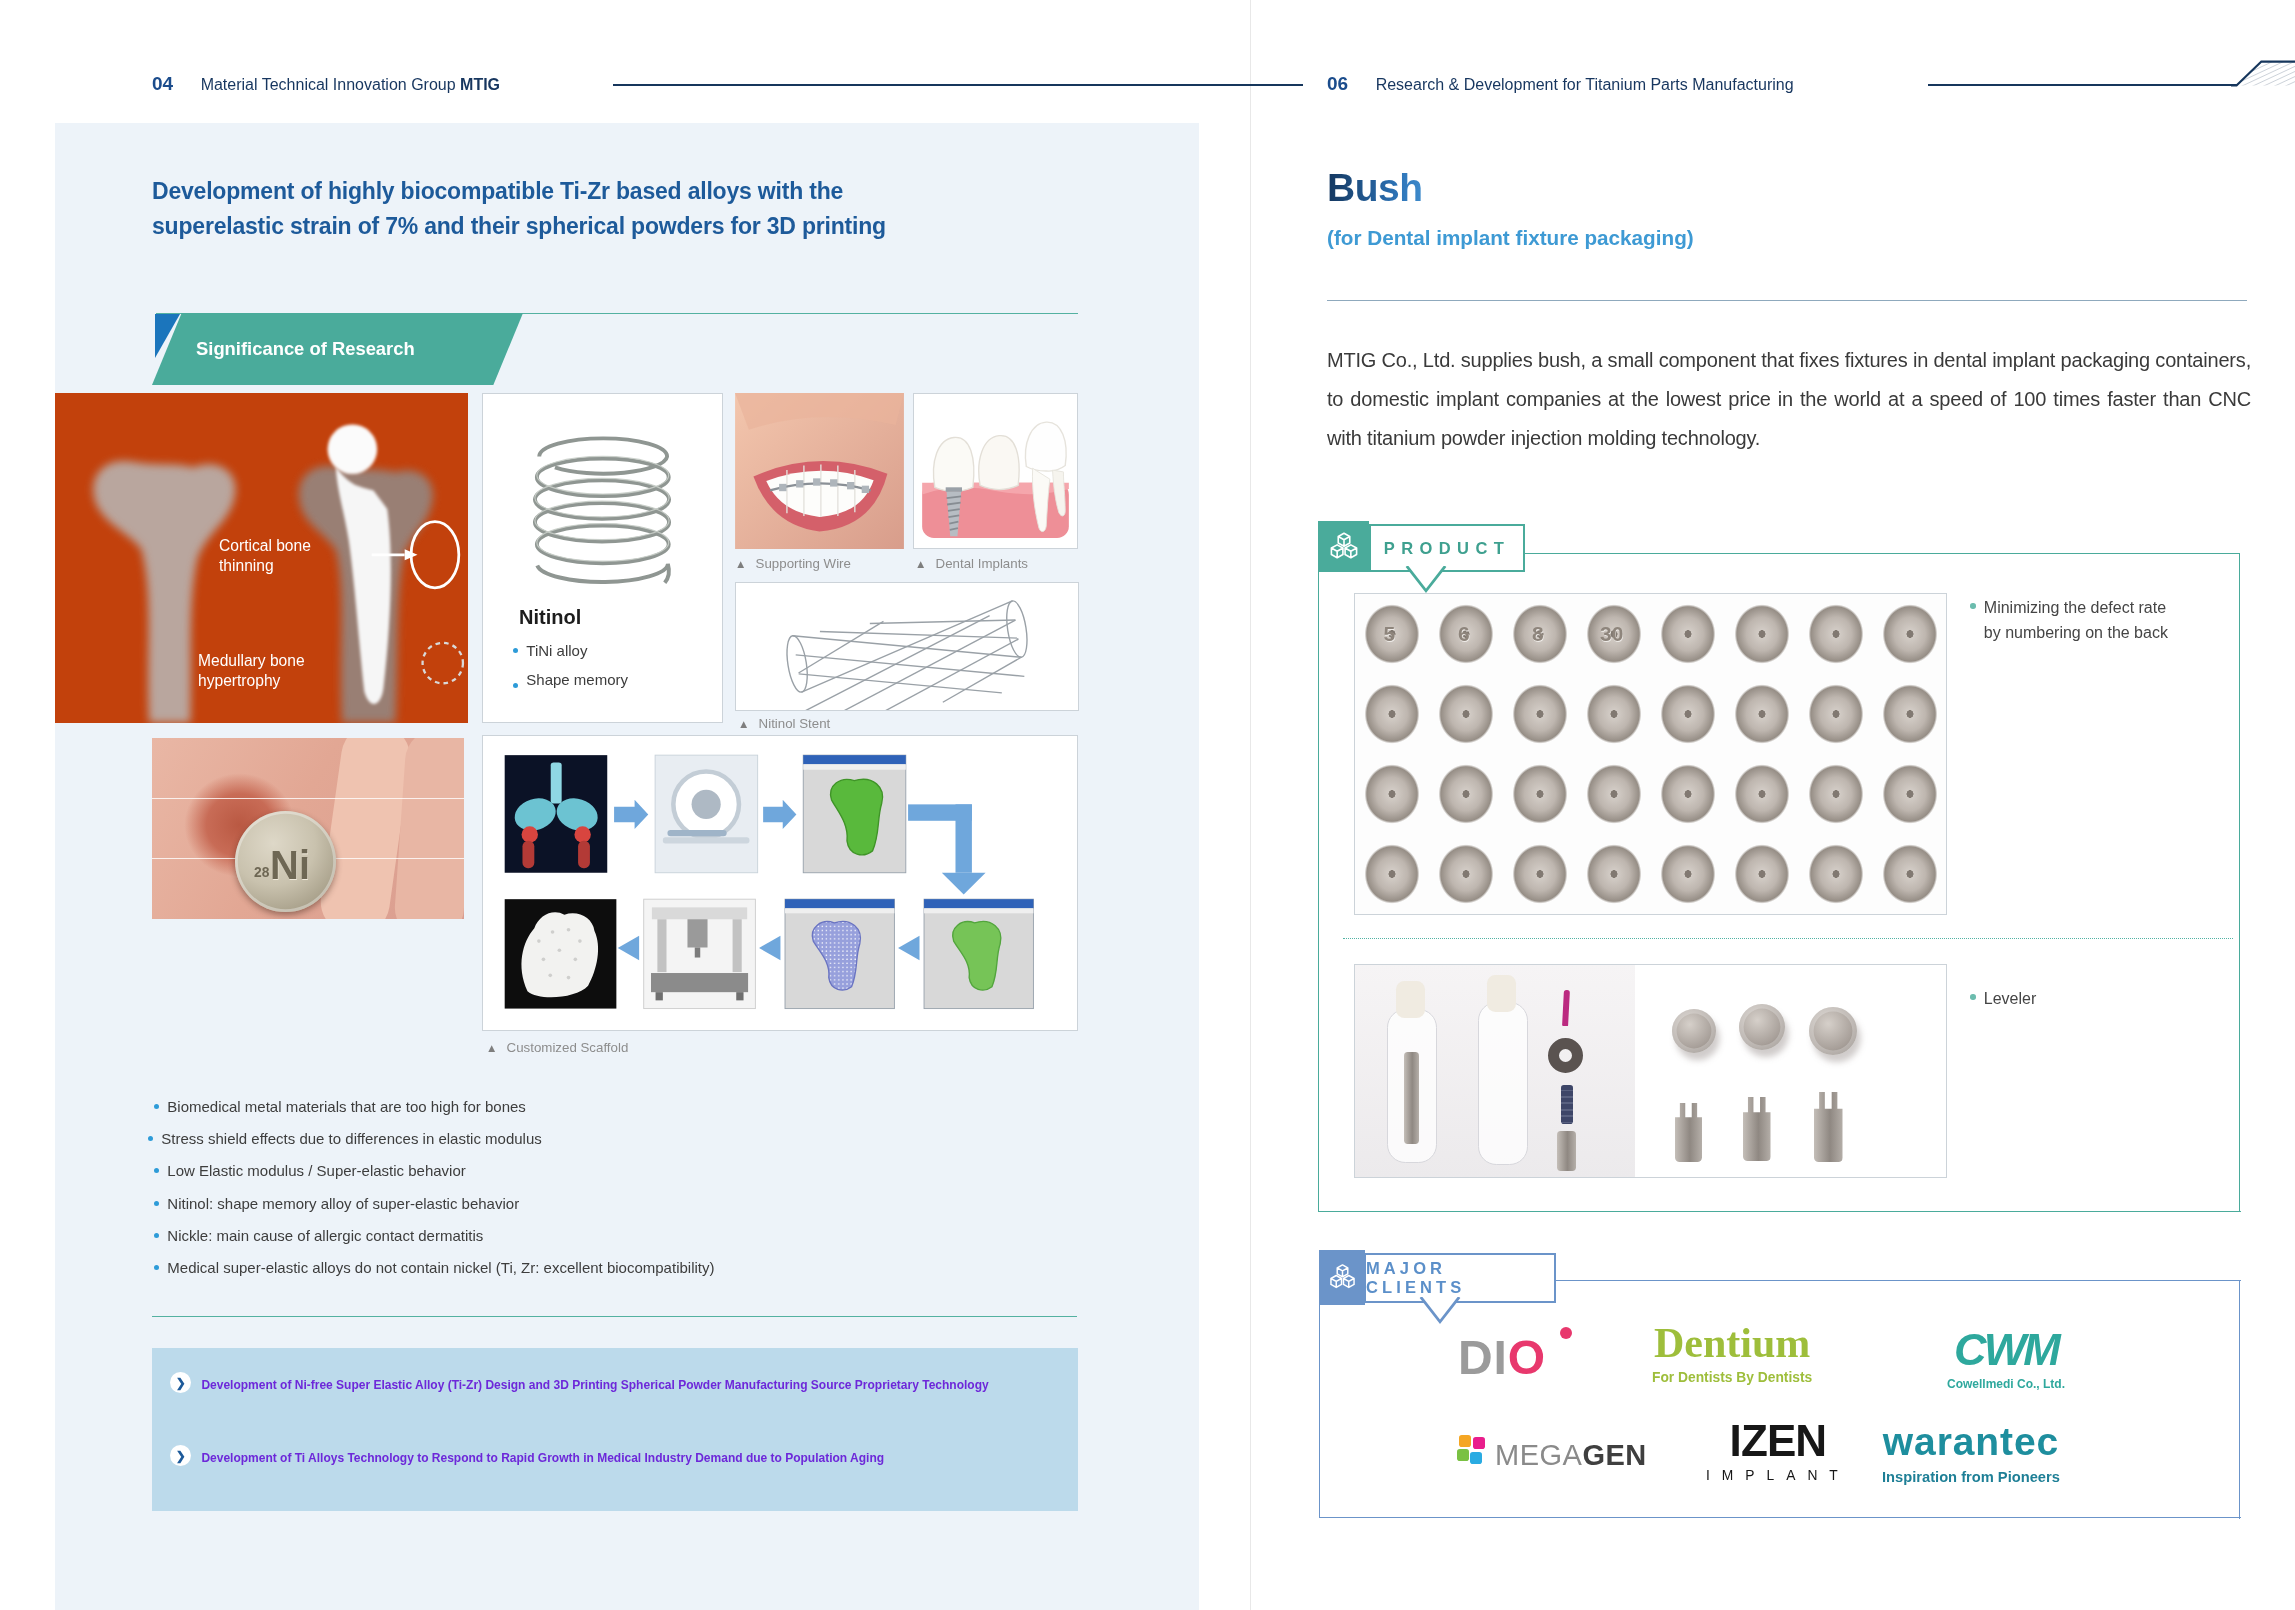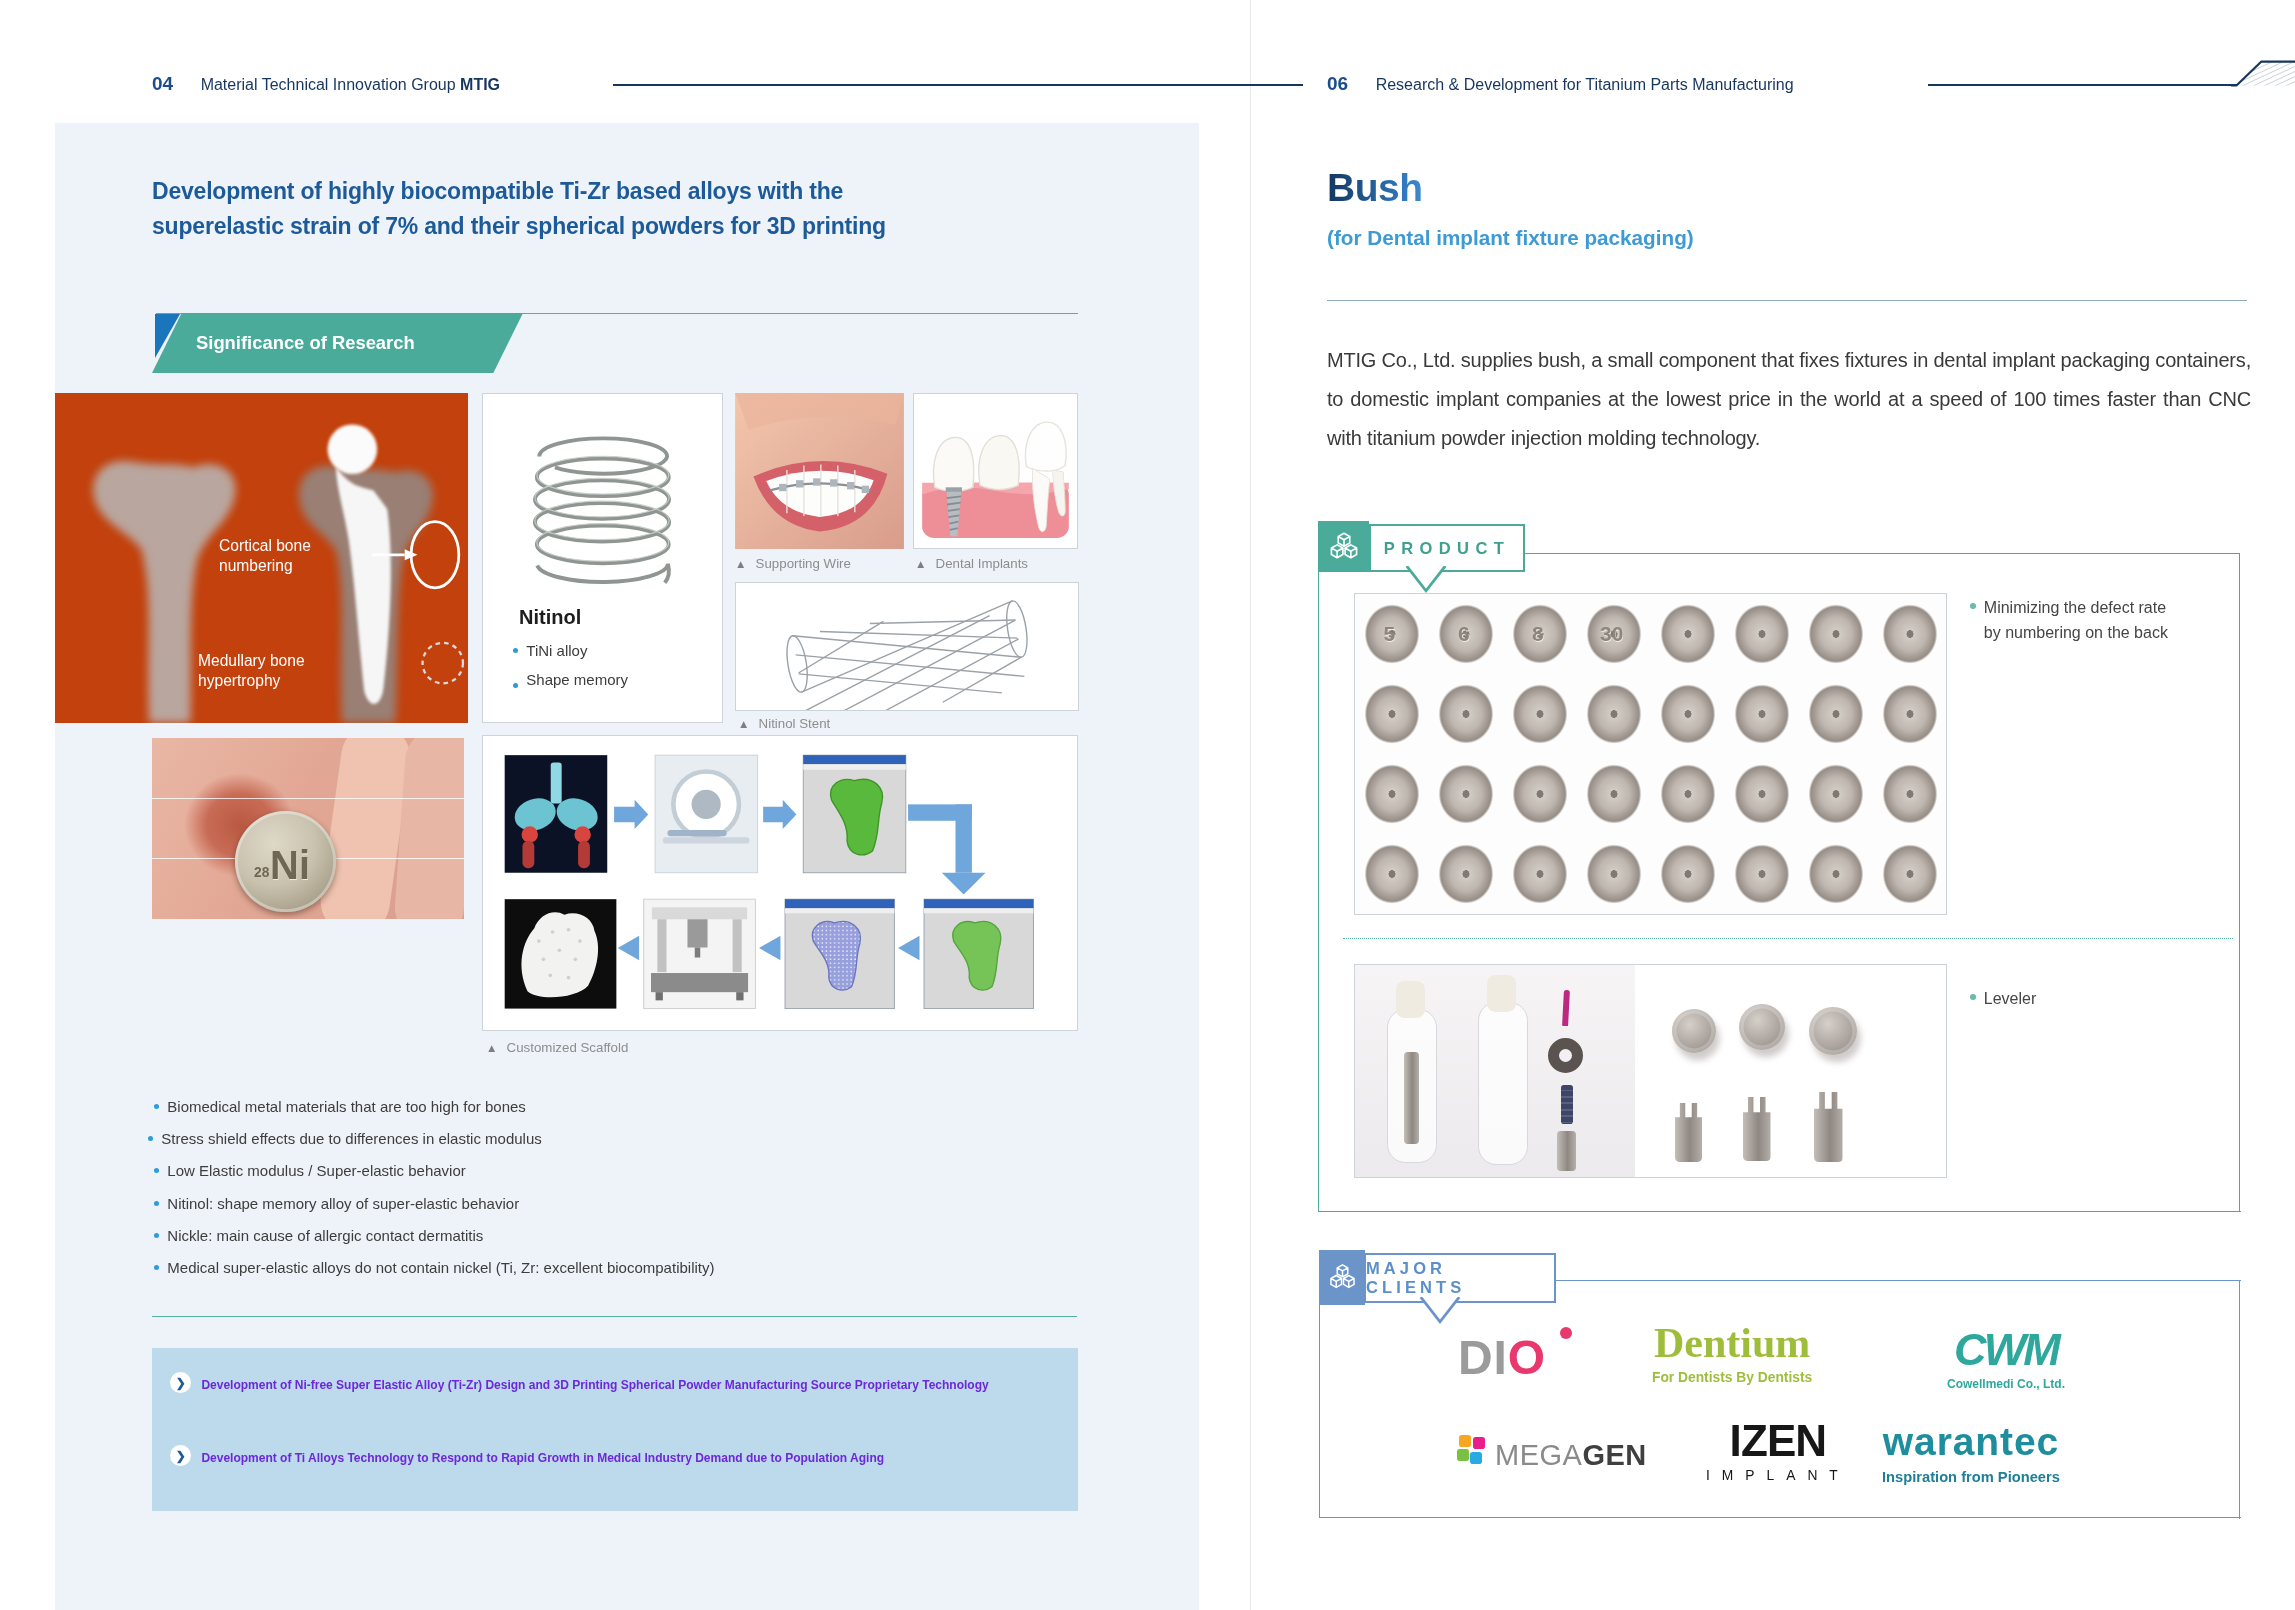--- a/index.html
+++ b/index.html
@@ -134,21 +134,21 @@
     <polyline points="0,66 12,66 66,14 230,14" fill="none" stroke="#16365c" stroke-width="5"></polyline>
   </svg>
 
   <div class="abs l-title" style="left:152px;top:174px;width:955px;">
     <div>Development of highly biocompatible Ti-Zr based alloys with the</div>
     <div>superelastic strain of 7% and their spherical powders for 3D printing</div>
   </div>
 
   <div class="abs teal-line" style="left:156px;top:313px;width:922px;"></div>
   <div class="abs badge-tri" style="left:155px;top:314px;"></div>
-  <div class="abs badge" style="left:152px;top:313px;width:327px;height:60px;">
+  <div class="abs badge" style="left:152px;top:313px;width:327px;height:72px;">
     <span>Significance of Research</span>
   </div>
 
   <div class="abs" style="left:55px;top:393px;width:413px;height:330px;background:#c2410c;overflow:hidden;">
     <svg width="413" height="330" viewBox="0 0 900 718">
       <defs>
         <filter id="b1">
             <feGaussianBlur stdDeviation="9"></feGaussianBlur>
           </filter>
         <filter id="b2">
@@ -159,21 +159,21 @@
       <path d="M625,718 C618,560 634,430 612,342 C586,302 540,287 532,232 C526,182 560,152 612,160 C662,168 702,162 742,172 C792,157 832,187 822,237 C812,292 772,307 757,367 C742,462 748,572 742,718 Z" fill="#8f8f8f" opacity="0.8" filter="url(#b1)"></path>
       <circle cx="648" cy="122" r="54" fill="#fbfbfb" filter="url(#b2)"></circle>
       <path d="M612,160 C646,206 664,202 694,212 L724,252 C738,352 732,500 716,640 C712,682 686,692 674,650 C660,520 654,420 640,320 C630,258 614,208 612,160 Z" fill="#f6f6f6" filter="url(#b2)"></path>
       <ellipse cx="828" cy="352" rx="52" ry="72" fill="none" stroke="#ffffff" stroke-width="6"></ellipse>
       <line x1="690" y1="352" x2="762" y2="352" stroke="#ffffff" stroke-width="6"></line>
       <polygon points="762,340 790,352 762,364" fill="#ffffff"></polygon>
       <circle cx="845" cy="588" r="44" fill="none" stroke="#d9d9d9" stroke-width="5" stroke-dasharray="10 9"></circle>
     </svg>
     <div class="abs xlabel" style="left:164px;top:143px;">
       <div>Cortical bone</div>
-      <div>numbering</div>
+      <div>thinning</div>
     </div>
     <div class="abs xlabel" style="left:143px;top:258px;">
       <div>Medullary bone</div>
       <div>hypertrophy</div>
     </div>
   </div>
 
   <div class="abs pframe" style="left:482px;top:393px;width:239px;height:328px;">
     <svg class="abs" style="left:17.4px;top:13px;" width="204" height="197" viewBox="0 0 520 470">
       <g fill="none" stroke="#8f9692" stroke-width="10">

